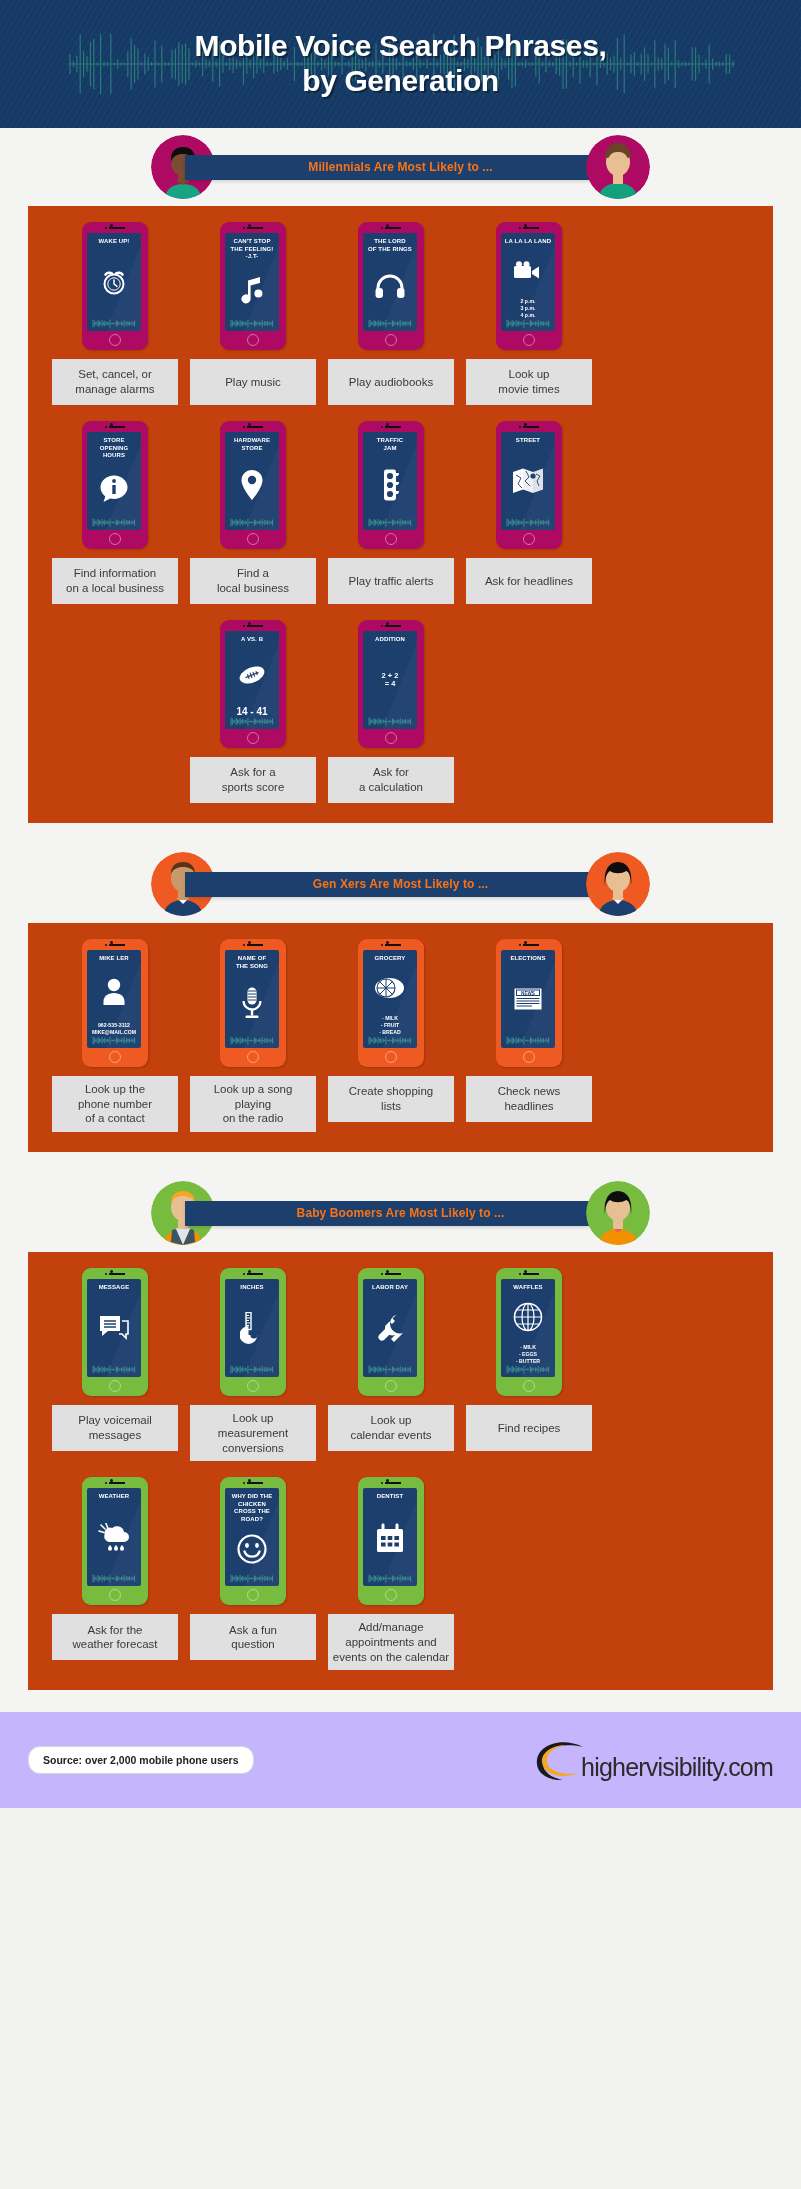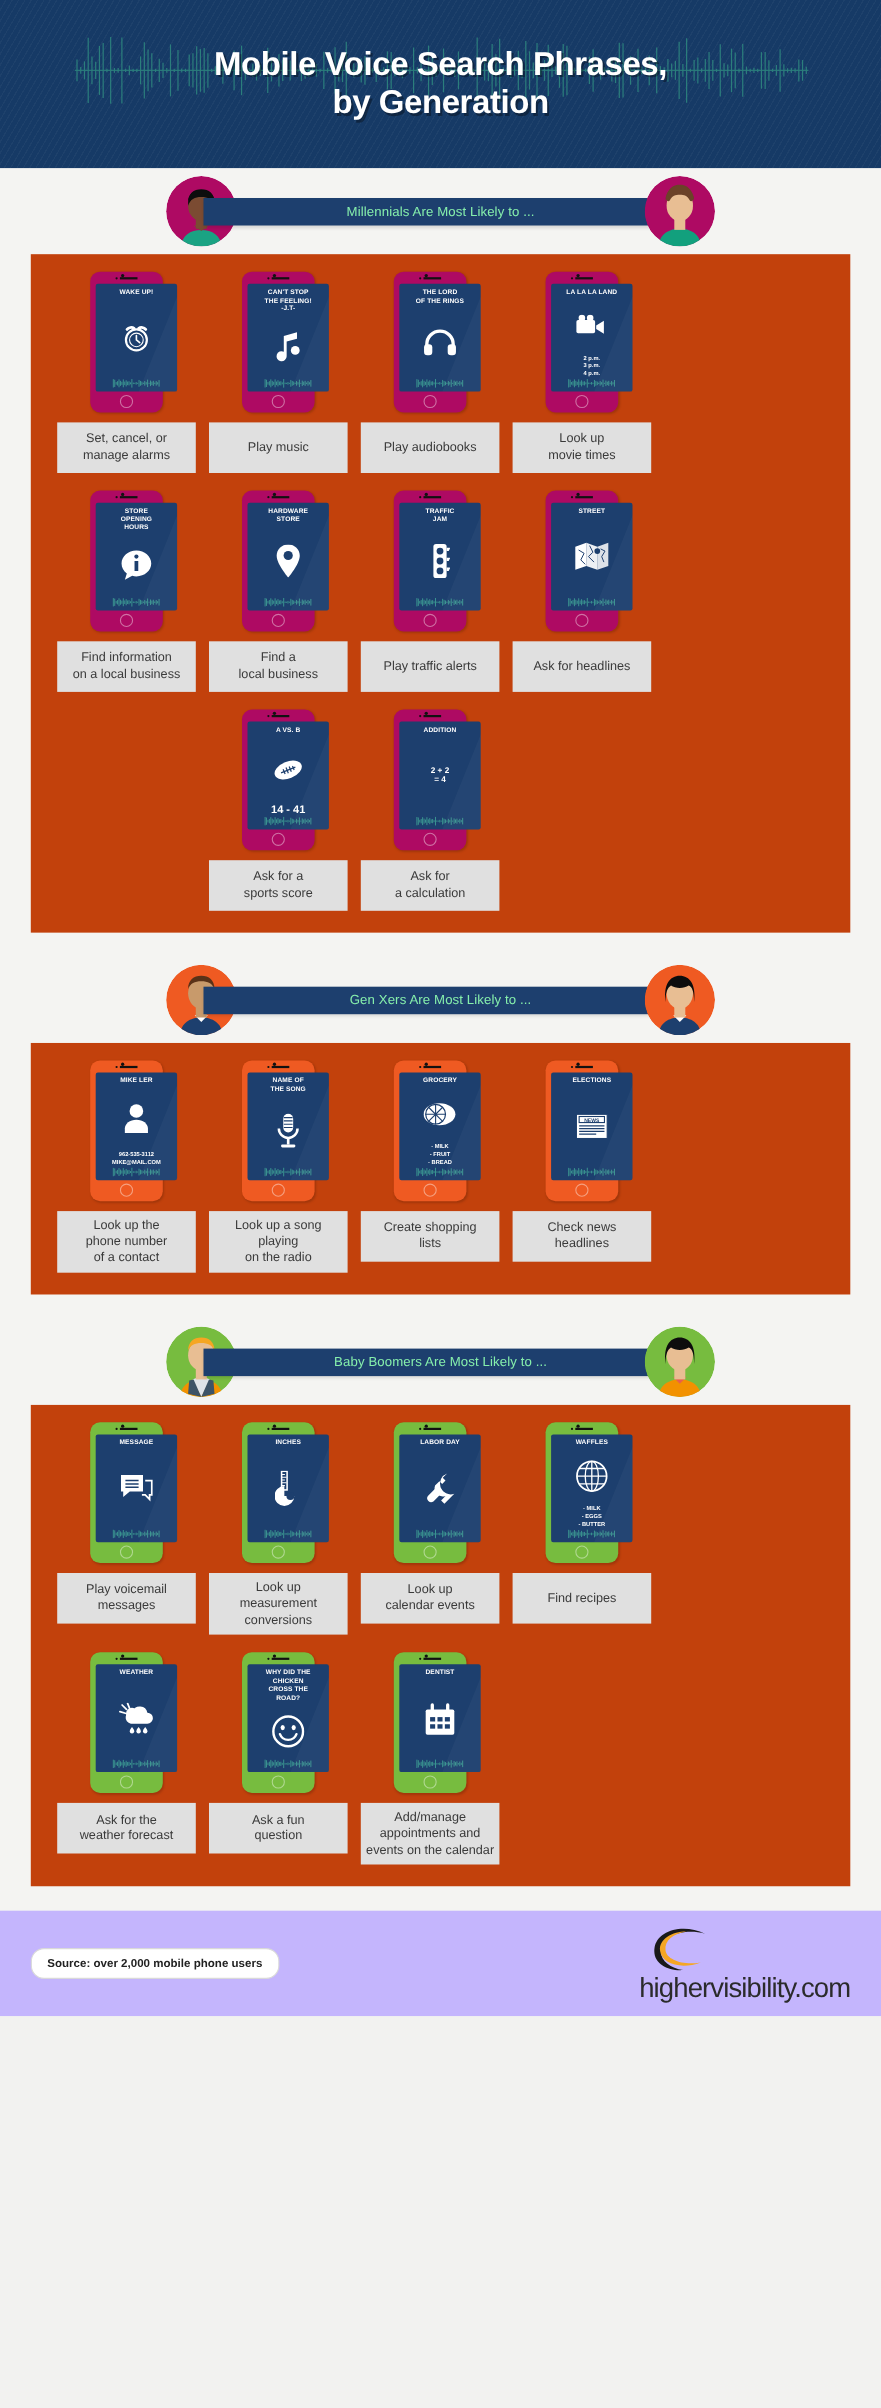--- a/index.html
+++ b/index.html
@@ -7,21 +7,21 @@
     width: 801px;
     background: #f2f2f0;
     font-family: "Liberation Sans", sans-serif;
     -webkit-font-smoothing: antialiased;
   }
   .page { width: 801px; position: relative; background: #f4f4f2; }
 
   
   .header {
     position: relative;
-    height: 153px;
+    height: 128px;
     background: #163a66;
     background-image: repeating-linear-gradient(
         -60deg, rgba(255,255,255,0.035) 0 1px, rgba(0,0,0,0) 1px 5px);
     overflow: hidden;
     display: flex; align-items: center; justify-content: center;
   }
   .header .wave { position: absolute; left: 0; top: 0; width: 801px; height: 128px; opacity: .85; }
   .header h1 {
     position: relative; z-index: 3;
     color: #ffffff;
@@ -41,21 +41,21 @@
     display: flex; align-items: center; justify-content: center;
   }
   .gen-band {
     position: relative;
     width: 432px; height: 25px;
     background: #1d3f6e;
     display: flex; align-items: center; justify-content: center;
     box-shadow: 0 2px 3px rgba(0,0,0,.12);
   }
   .gen-band span {
-    color: #86efac; font-size: 12px; font-weight: normal; letter-spacing: .1px;
+    color: #f97316; font-size: 12px; font-weight: bold; letter-spacing: .1px;
   }
   .avatar { position: absolute; width: 64px; height: 64px; border-radius: 50%; overflow: hidden; top: 7px; }
   .avatar.left  { left: 151px; }
   .avatar.right { right: 151px; }
   .avatar svg { display: block; width: 64px; height: 64px; }
 
   
   .panel {
     background: #c2410c;
     margin: 0 28px;
@@ -75,21 +75,21 @@
   }
   .phone .speaker {
     position: absolute; top: 5px; left: 0; right: 0;
     display: flex; align-items: center; justify-content: center; gap: 2px;
   }
   .phone .speaker .cam { width: 2px; height: 2px; background: #111; border-radius: 50%; }
   .phone .speaker .bar { width: 16px; height: 2px; background: #111; }
   .phone .speaker .dot { width: 3px; height: 3px; background: #111; border-radius: 50%;
                          position: absolute; top: -3px; left: 50%; margin-left: -5px; }
   .screen {
-    background: #1d3f6e; width: 74px; height: 98px;
+    background: #1d3f6e; width: 54px; height: 98px;
     border-radius: 2px; overflow: hidden; position: relative;
     display: flex; flex-direction: column; align-items: center;
     padding: 5px 3px 0 3px;
   }
   .screen:after {
     content: ""; position: absolute; top: 0; right: -18px; width: 40px; height: 140px;
     background: rgba(255,255,255,.035); transform: rotate(22deg); pointer-events: none;
   }
   .scr-title {
     color: #fff; font-size: 6px; font-weight: bold; line-height: 1.25;
@@ -122,21 +122,21 @@
   
   .footer {
     height: 96px; background: #c4b5fd;
     display: flex; align-items: center; justify-content: space-between;
     padding: 0 28px;
   }
   .source {
     background: #fff; border: 1px solid #d9d9d9; border-radius: 12px;
     padding: 7px 14px; font-size: 10.5px; font-weight: bold; color: #222;
   }
-  .logo { display: flex; align-items: flex-start; gap: 0px; position: relative; flex-direction: column; }
+  .logo { display: flex; align-items: flex-end; gap: 0px; position: relative; }
   .logo .mark { width: 58px; height: 44px; }
   .logo .wordmark { font-size: 25px; color: #2b2b2b; letter-spacing: -0.8px; margin-left: -10px; }
   .spacer { height: 22px; background: #f4f4f2; }
 </style>
 </head>
 <body>
 
 <div class="page">
 
   <div class="header">

